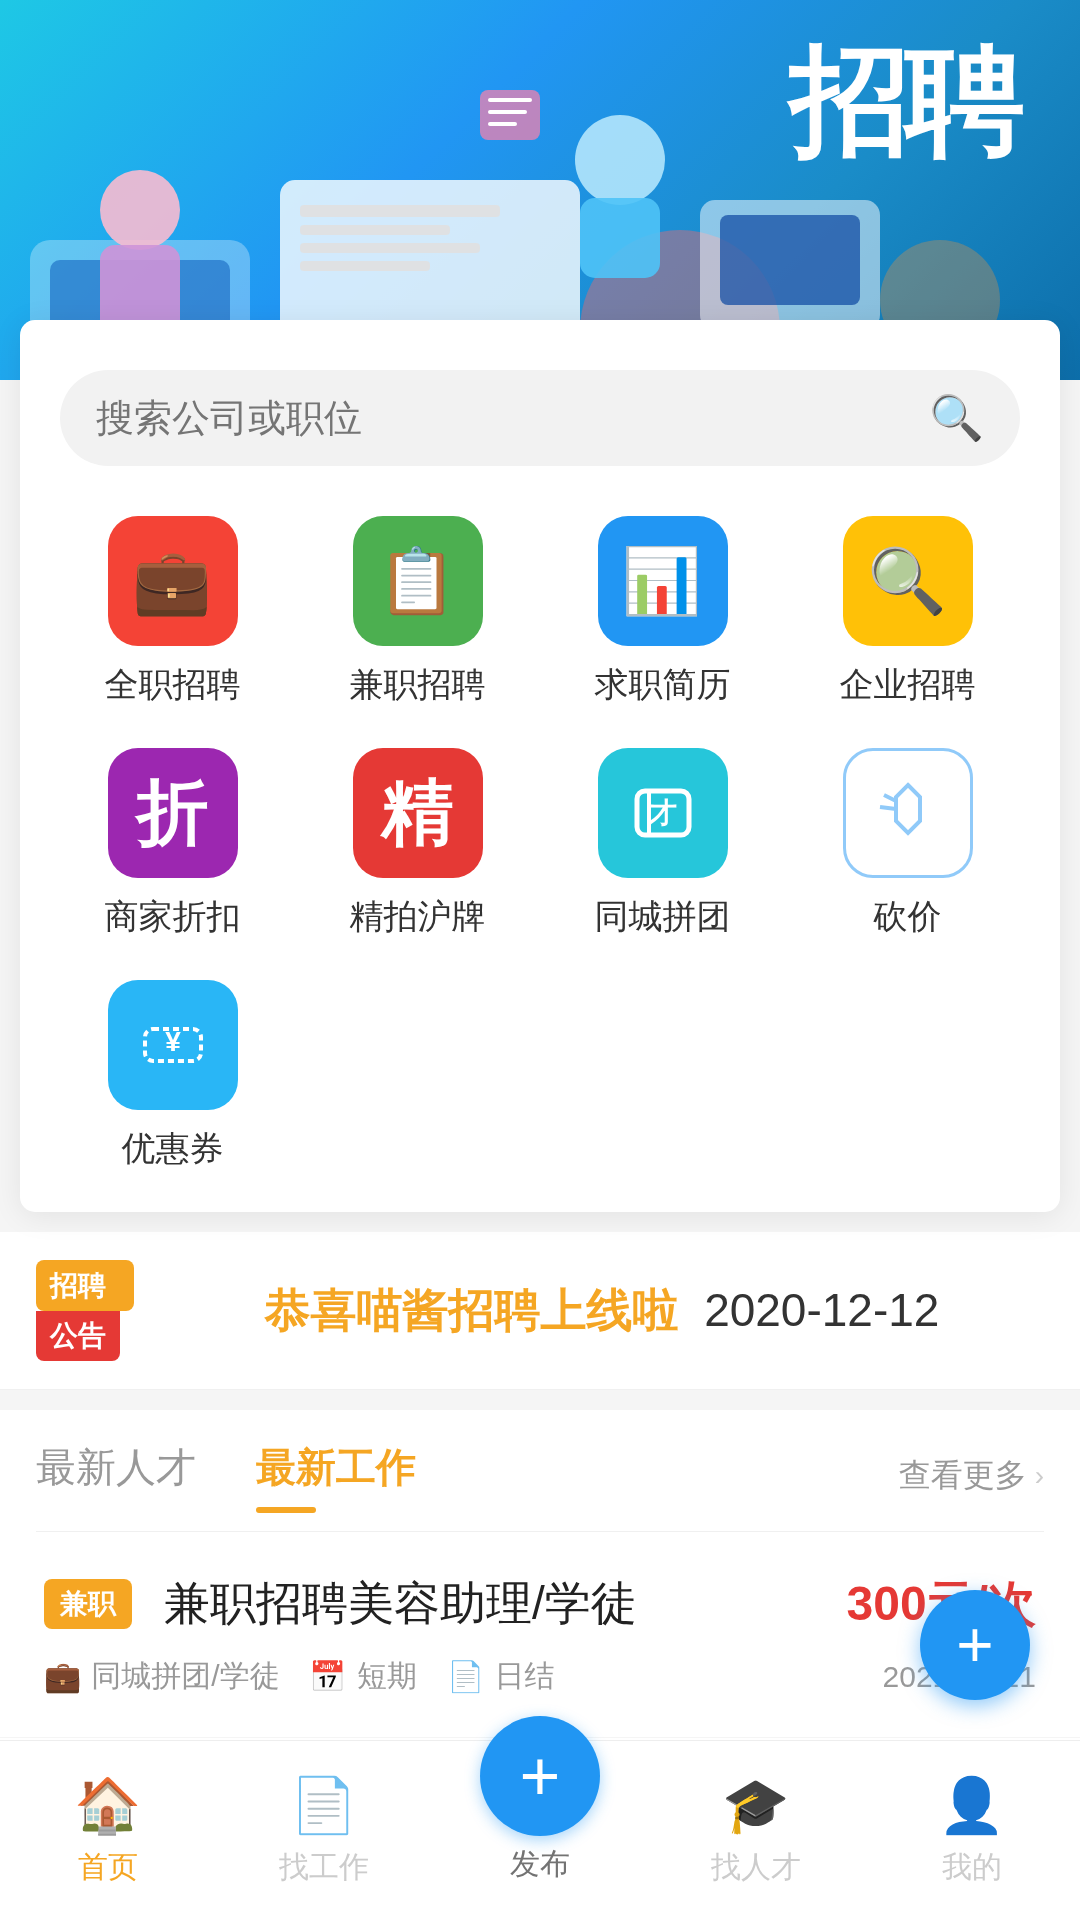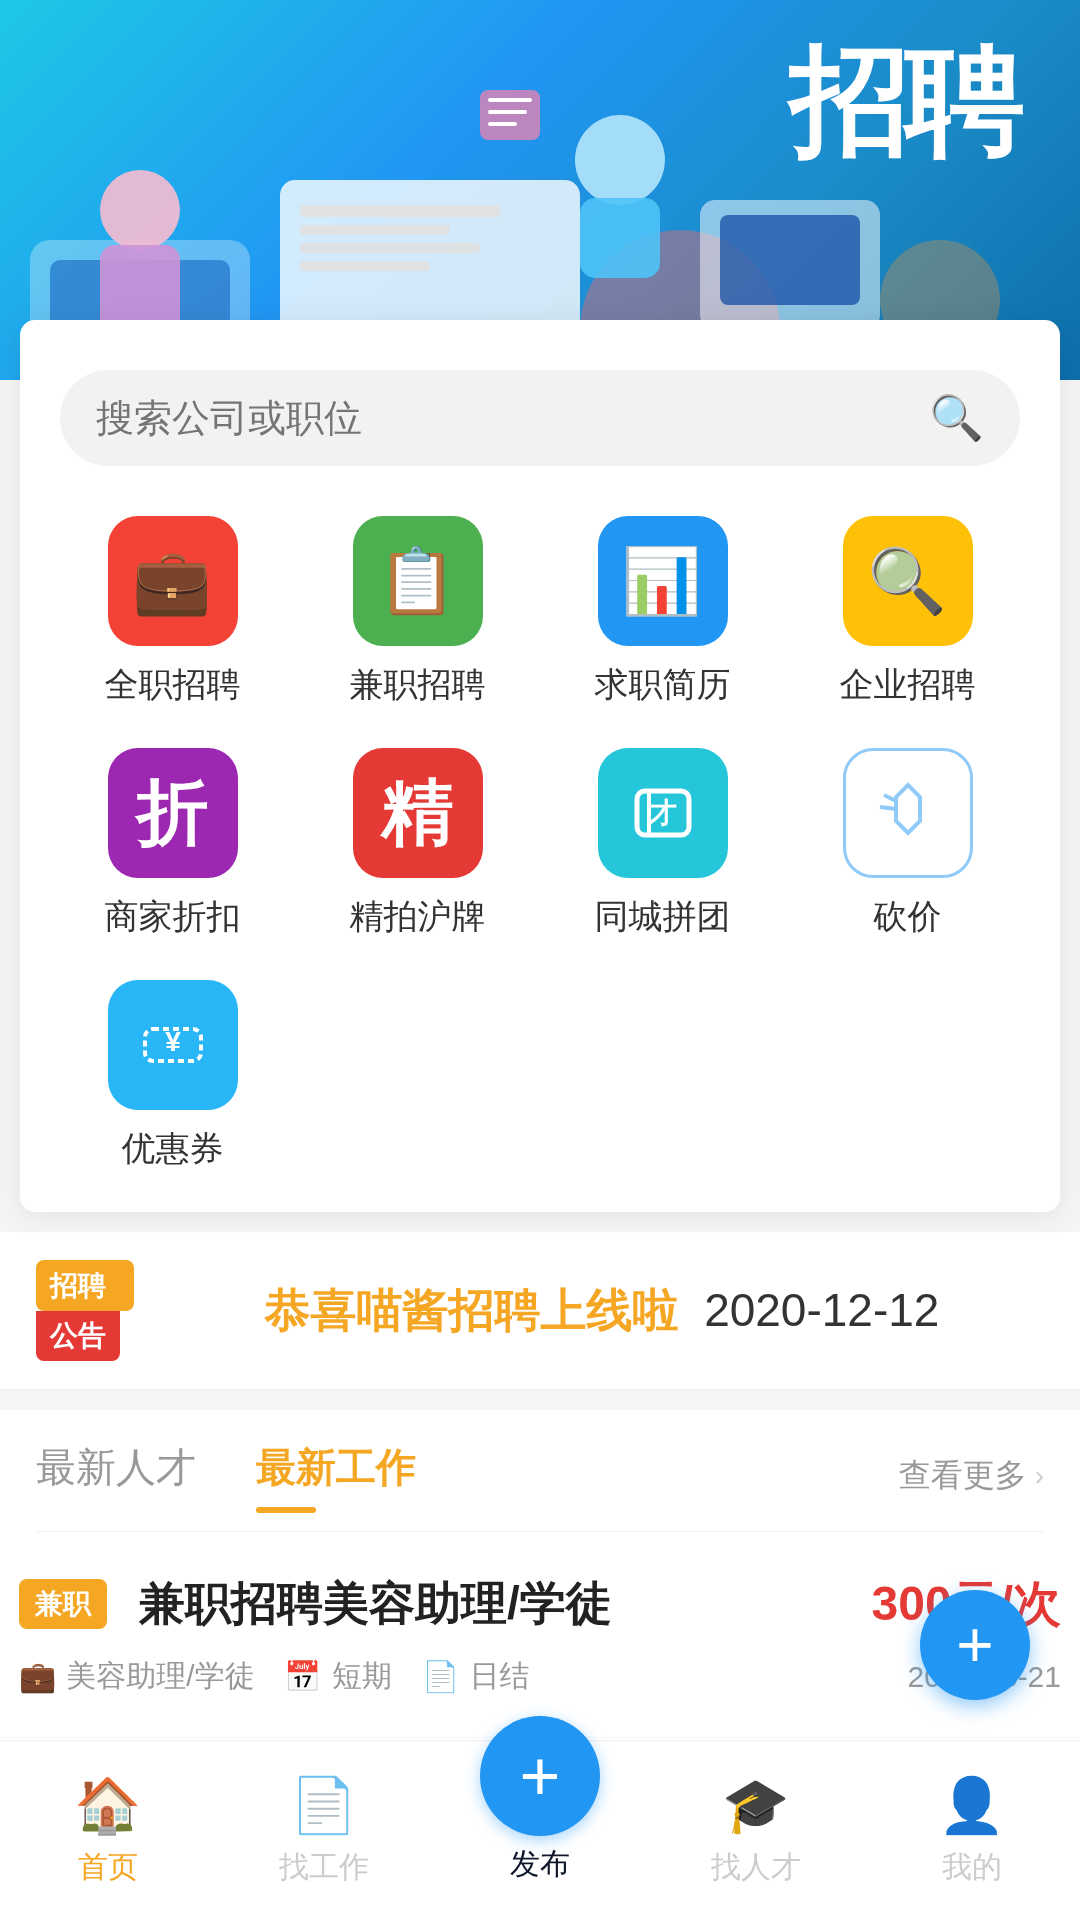--- a/index.html
+++ b/index.html
@@ -212,41 +212,41 @@
       cursor: pointer;
       justify-content: flex-end;
     }
     .tab-more-arrow {
       font-size: 28px;
       color: #ccc;
     }
 
     
     .job-card {
-      padding: 40px 19px;
+      padding: 40px 44px;
       background: #fff;
     }
     .job-card-header {
       display: flex;
       align-items: center;
       justify-content: space-between;
       margin-bottom: 20px;
     }
     .job-tag {
       background: #f5a623;
       color: #fff;
       font-size: 28px;
       padding: 6px 16px;
       border-radius: 8px;
       margin-right: 16px;
       font-weight: bold;
     }
     .job-title {
       font-size: 46px;
-      font-weight: bold;
+      font-weight: normal;
       color: #222;
     }
     .job-salary {
       font-size: 48px;
       font-weight: bold;
       color: #e53935;
     }
     .job-meta {
       display: flex;
       align-items: center;
@@ -366,21 +366,21 @@
       display: flex;
       align-items: center;
       justify-content: center;
       font-size: 72px;
       color: #fff;
       box-shadow: 0 4px 15px rgba(33,150,243,0.4);
       cursor: pointer;
     }
     .nav-publish-label {
       font-size: 30px;
-      color: #0f172a;
+      color: #737373;
       margin-top: 8px;
     }
 
     
     .hero-illustration {
       position: absolute;
       bottom: 0;
       left: 0;
       width: 100%;
       height: 320px;
@@ -530,21 +530,21 @@
   <div class="job-card-header">
     <div style="display:flex; align-items:center; gap:16px; flex:1;">
       <span class="job-tag">兼职</span>
       <span class="job-title">兼职招聘美容助理/学徒</span>
     </div>
     <span class="job-salary">300元/次</span>
   </div>
   <div class="job-meta">
     <div class="job-meta-item">
       <span class="job-meta-icon">💼</span>
-      <span>美容助理/学徒</span>
+      <span>同城拼团/学徒</span>
     </div>
     <div class="job-meta-item">
       <span class="job-meta-icon">📅</span>
       <span>短期</span>
     </div>
     <div class="job-meta-item">
       <span class="job-meta-icon">📄</span>
       <span>日结</span>
     </div>
     <span class="job-date">2021-05-21</span>

